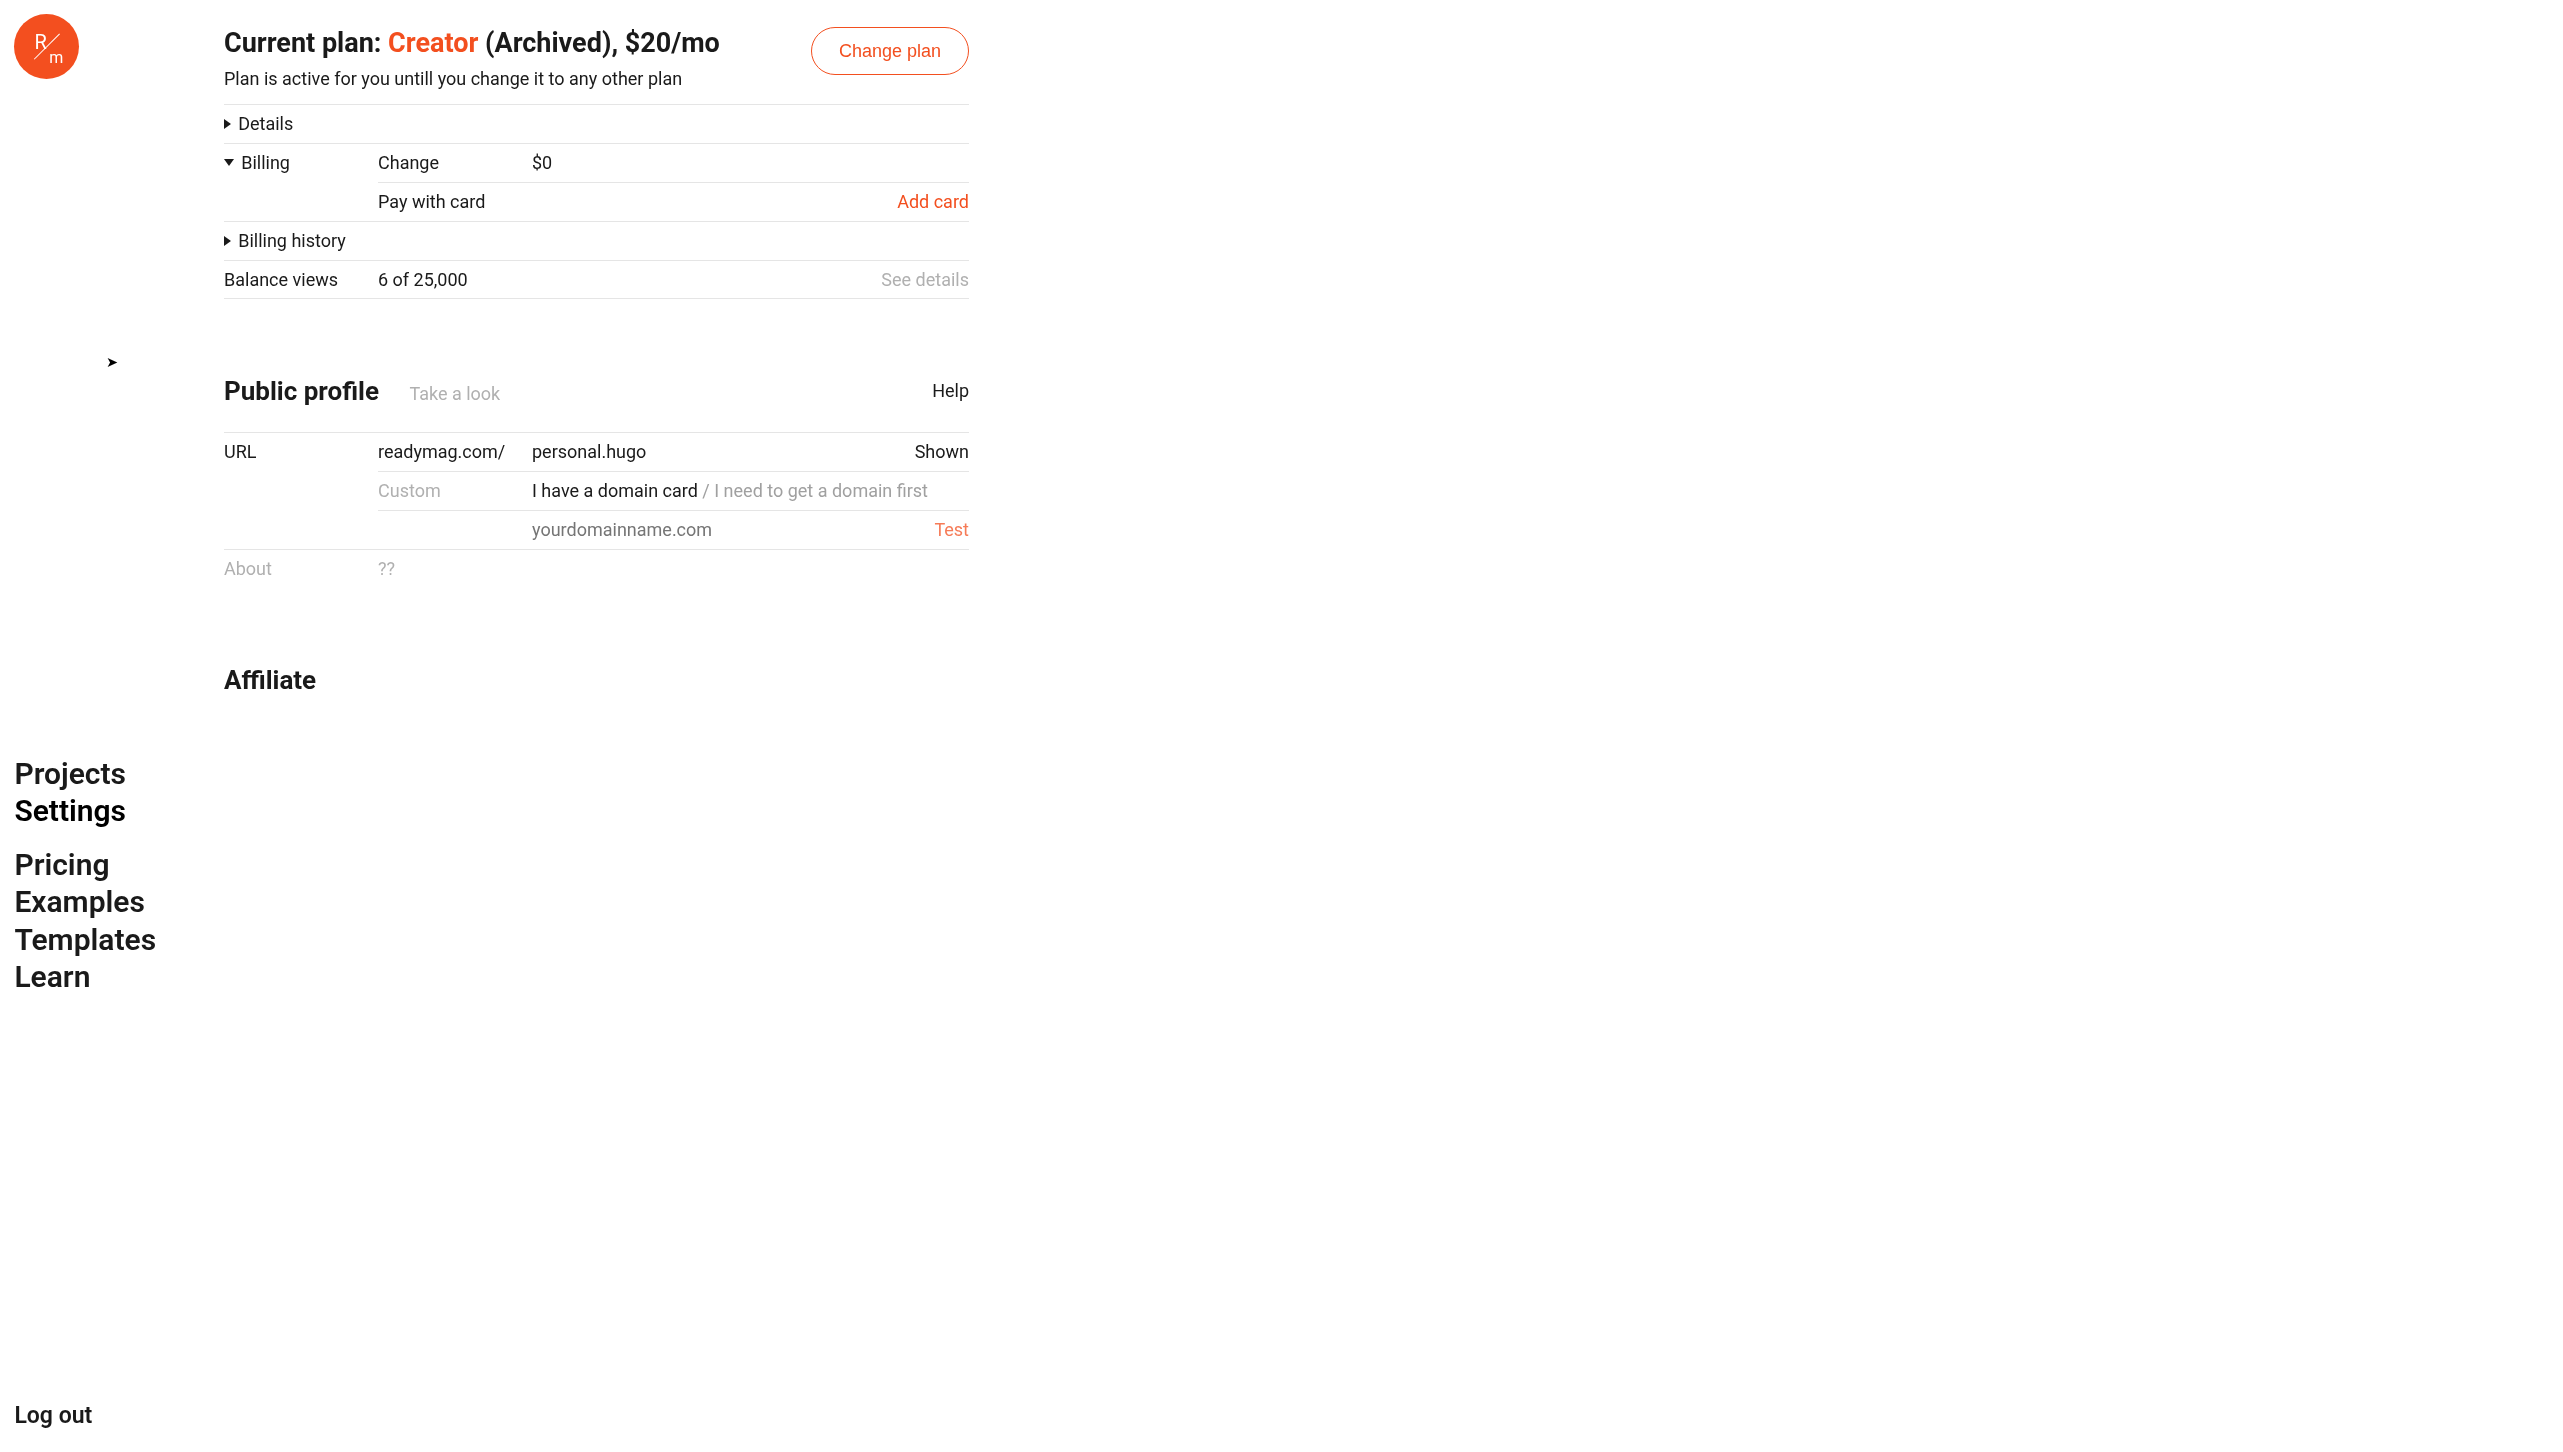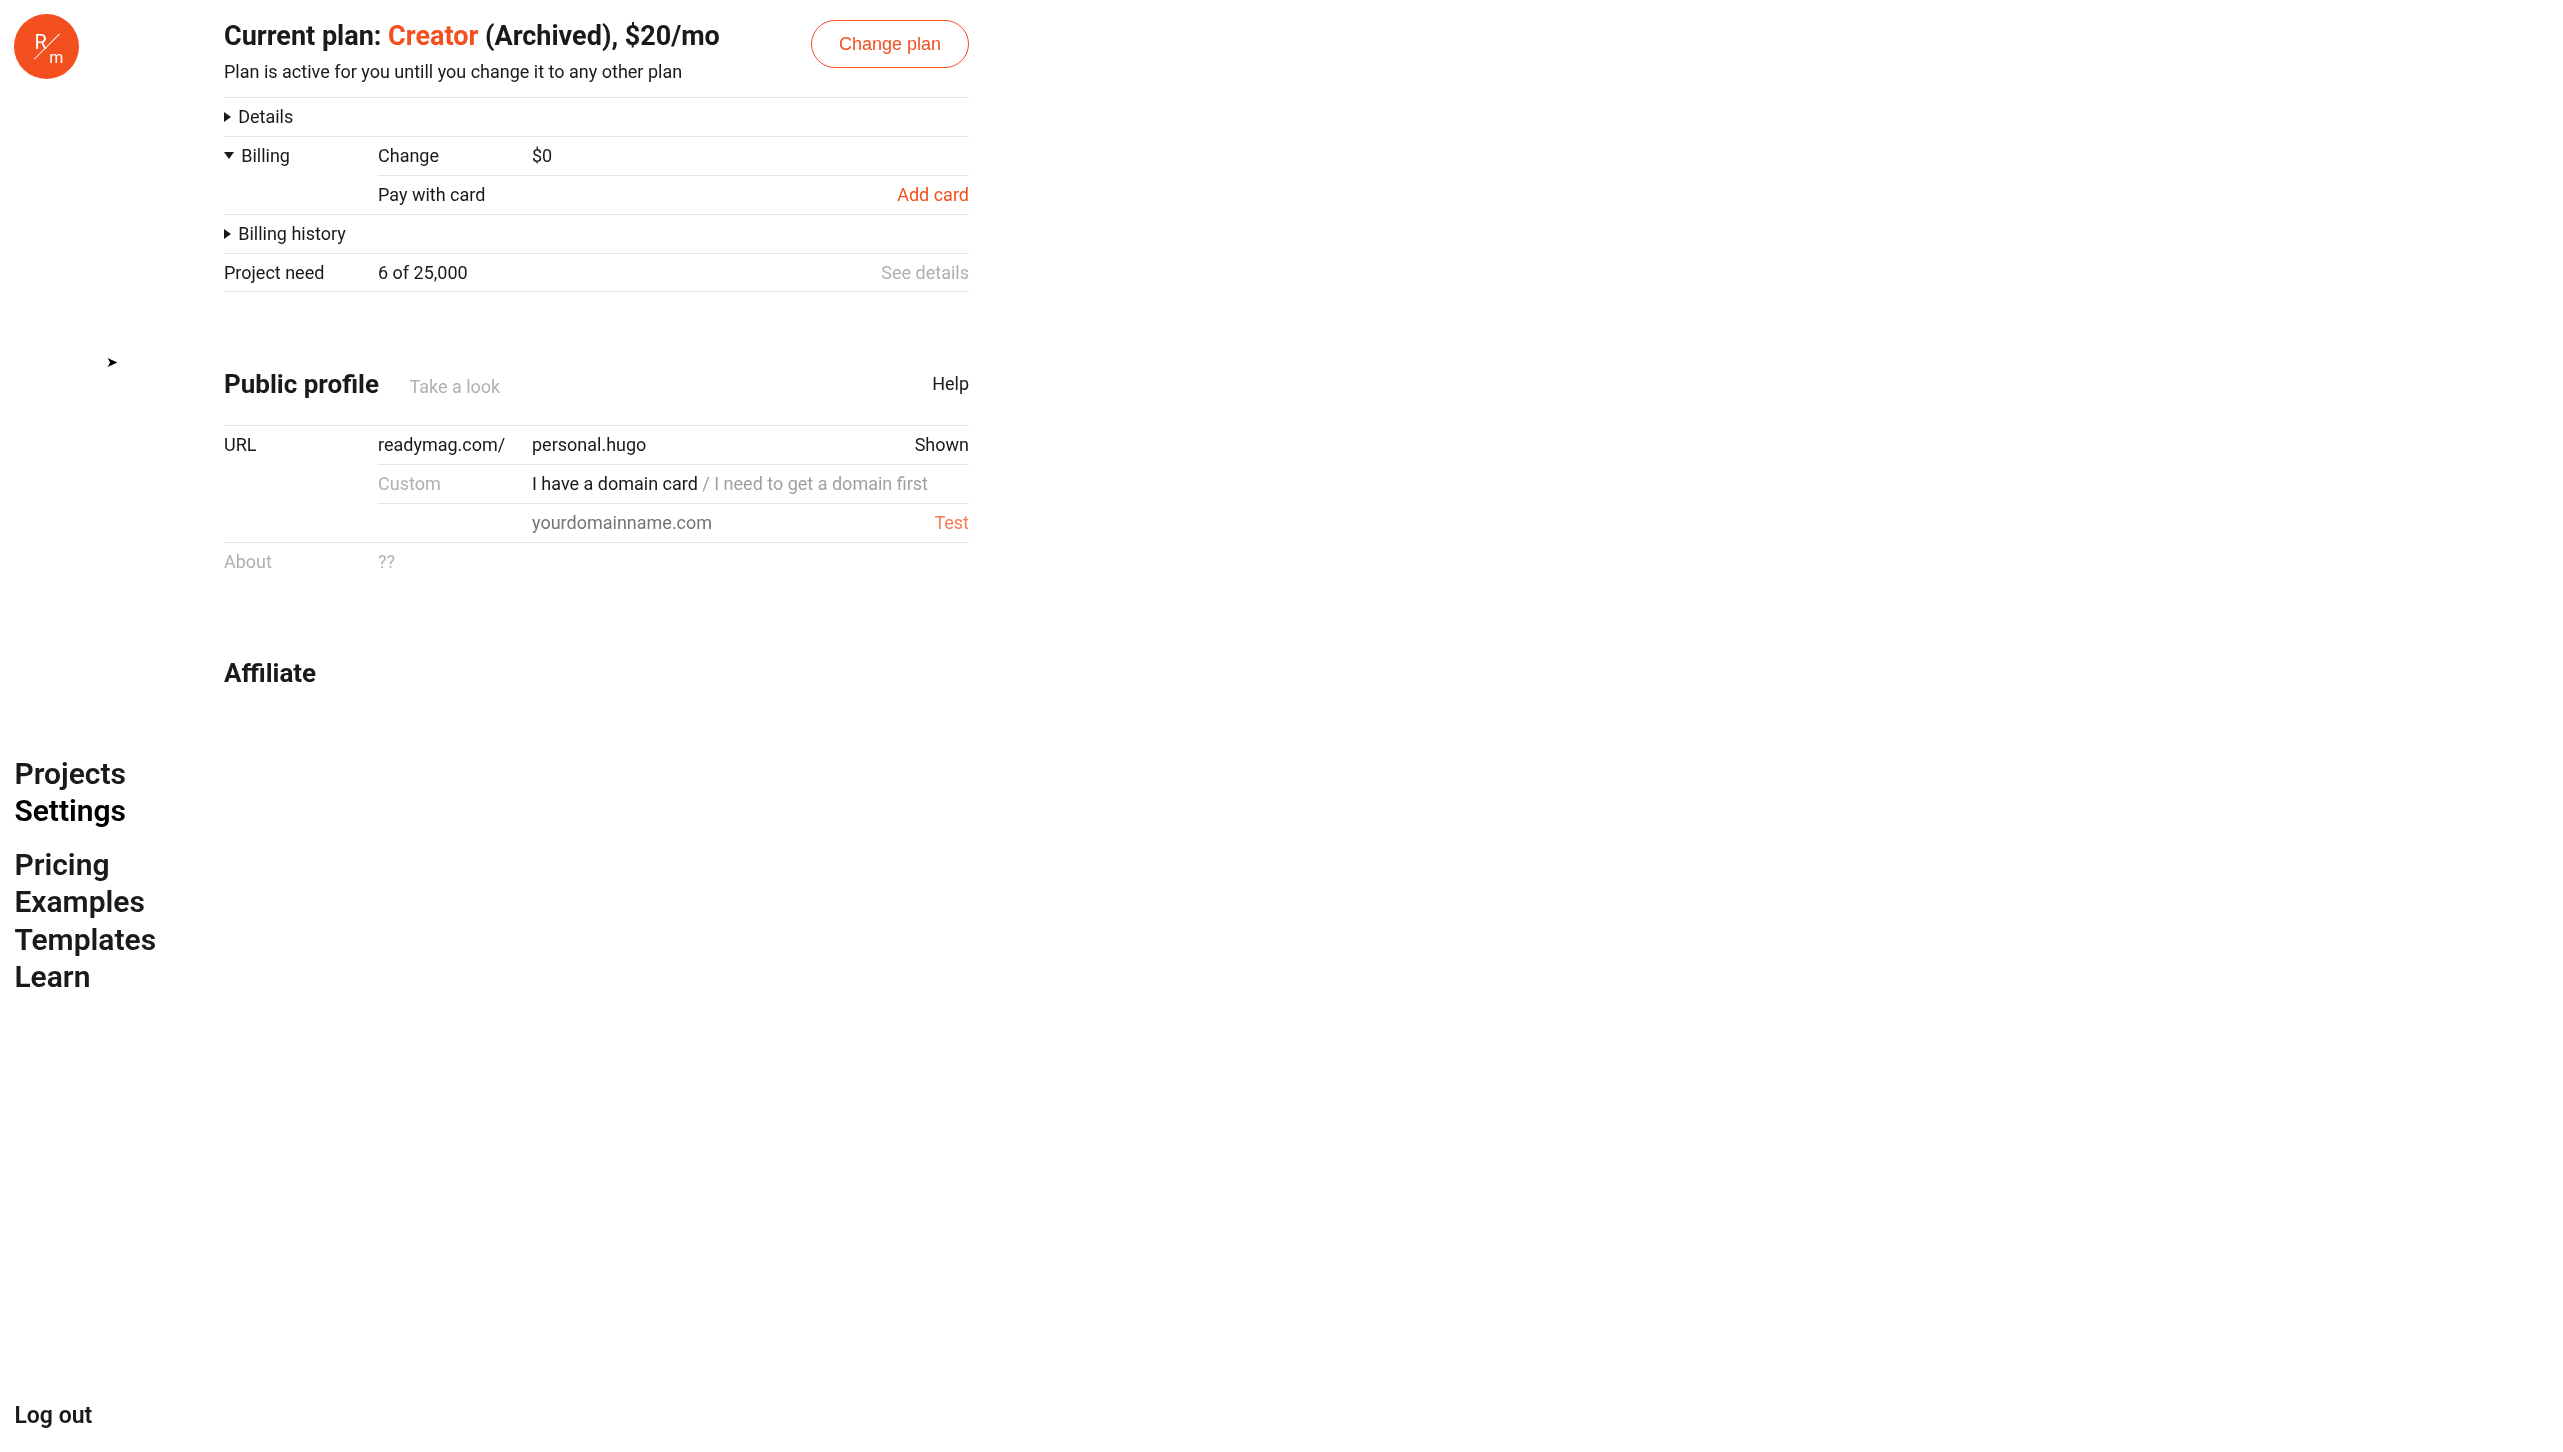--- a/index.html
+++ b/index.html
@@ -88,21 +88,21 @@
       left: 106px;
       font-size: 14.4px;
       color: #000;
       pointer-events: none;
     }
 
     .main {
       flex: 1;
       max-width: 745px;
       margin-left: 9px;
-      padding-top: 20px;
+      padding-top: 27px;
     }
     .plan-header {
       display: flex;
       align-items: flex-start;
       justify-content: space-between;
       margin-bottom: 14.4px;
     }
     .plan-title {
       font-size: 27px;
       font-weight: 700;
@@ -300,21 +300,21 @@
         <span class="triangle-right"></span>
         <span>Billing history</span>
       </div>
       <div></div>
         <div></div>
         <div></div>
     </div>
 
     <div class="row" style="border-bottom:0.9px solid #e5e5e5;">
       <div class="col1">
-        <span>Project need</span>
+        <span>Balance views</span>
       </div>
       <div style="grid-column: 2 / 4;">6 of 25,000</div>
       <div class="action gray">See details</div>
     </div>
 
     <div class="section-title-row">
       <div class="section-title-left">
         <h2 class="section-title">Public profile</h2>
         <span class="take-a-look">Take a look</span>
       </div>

